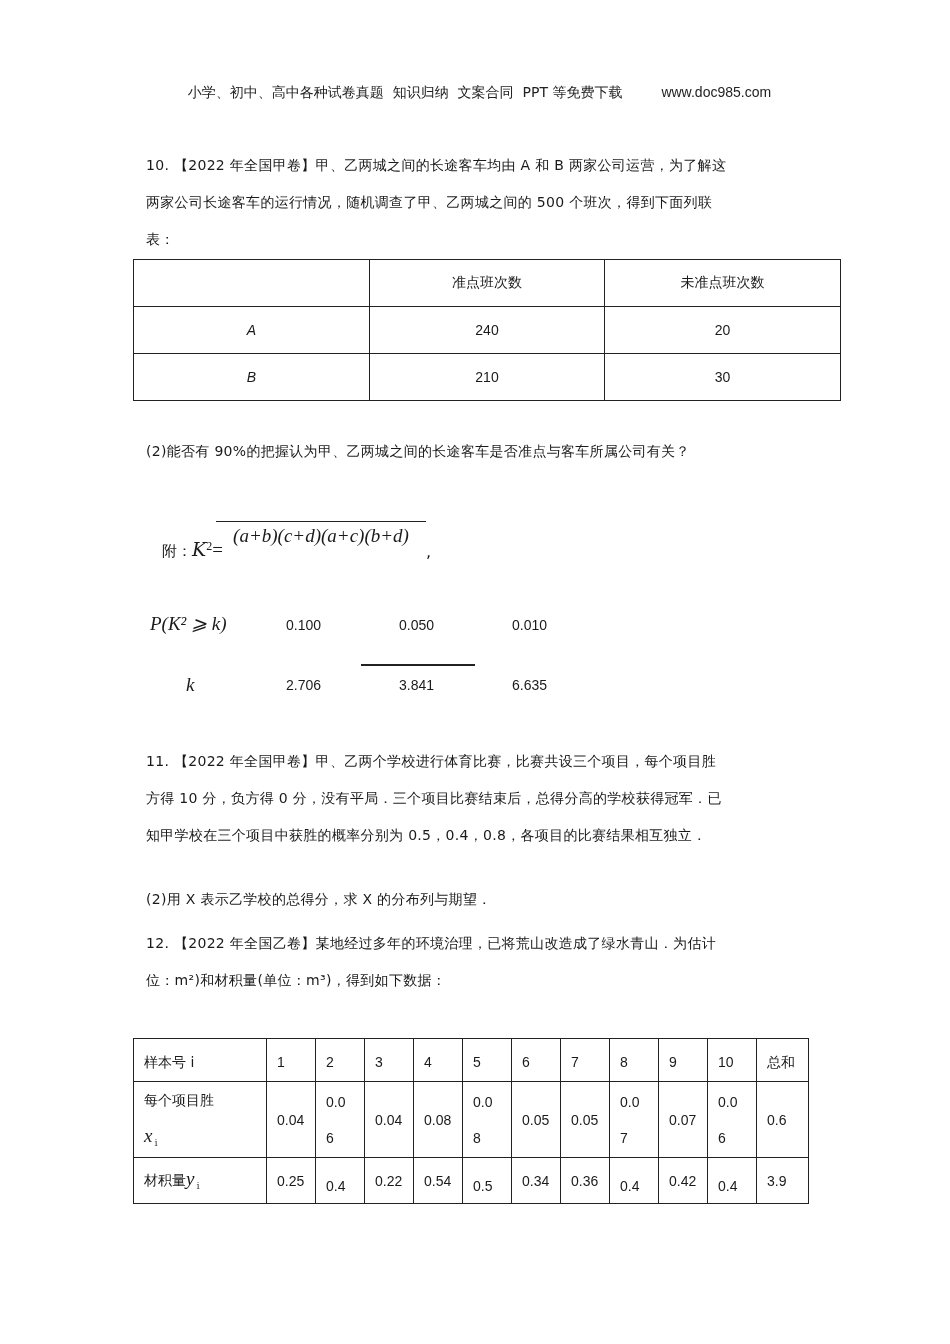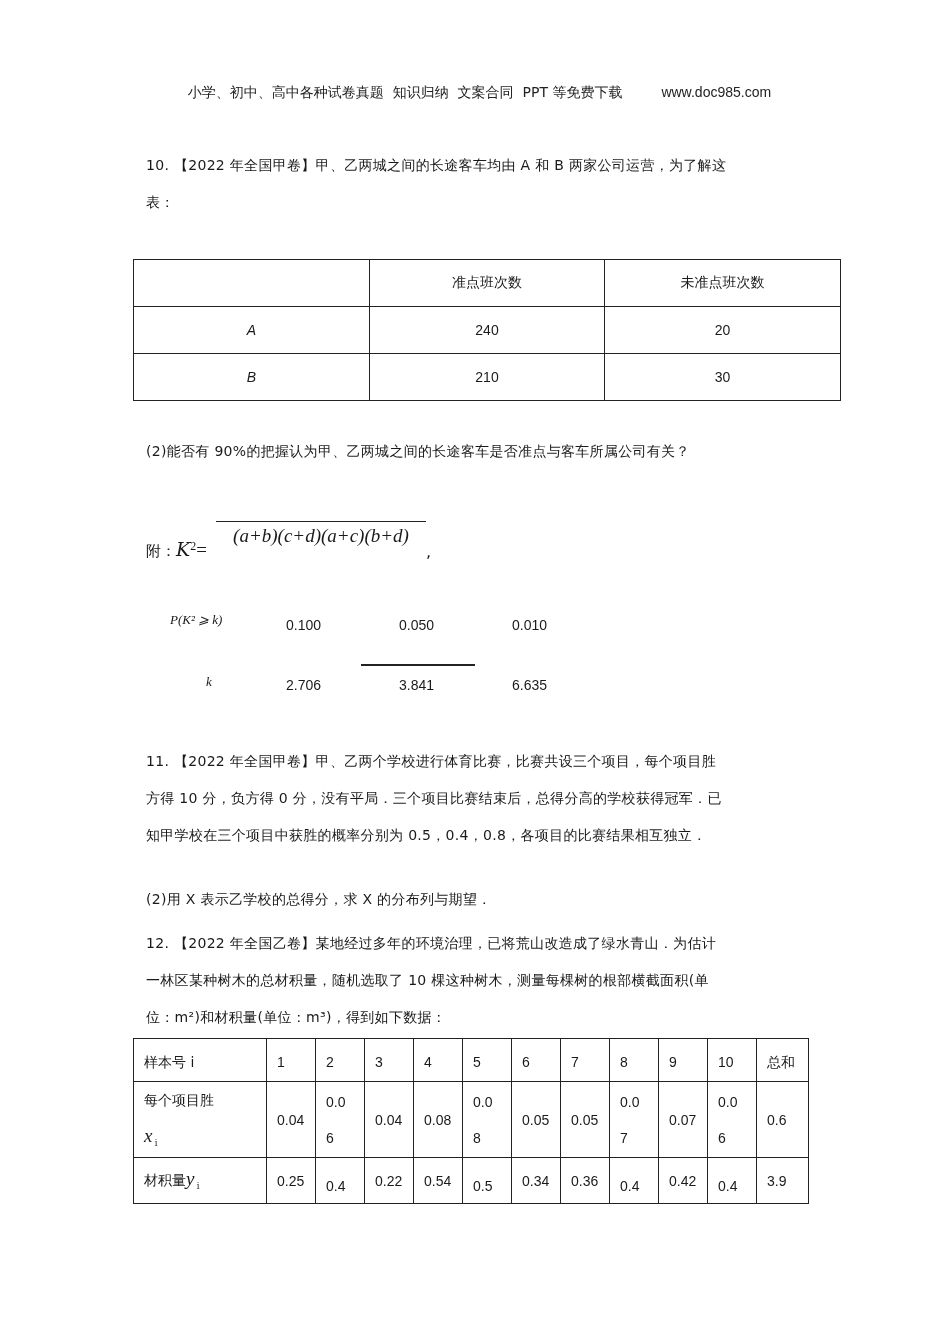--- a/index.html
+++ b/index.html
@@ -39,41 +39,42 @@
   .frac {
     position: absolute; left: 70px; top: 0px; width: 210px; text-align: center;
     font-family: "Liberation Serif", serif; font-style: italic; font-size: 19px;
   }
   .frac .numr { display: block; height: 26px; line-height: 26px; }
   .frac .bar { display: block; height: 1.3px; background: #222; margin: 1px 0 2px; }
   .frac .den { display: block; line-height: 24px; white-space: nowrap; }
 
   .ptable { font-family: "Liberation Sans", sans-serif; font-size: 14px; }
   .pcell { position: absolute; }
-  .serif-i { font-family: "Liberation Serif", serif; font-style: italic; font-size: 13px; margin-left: 20px; }
+  .serif-i { font-family: "Liberation Serif", serif; font-style: italic; font-size: 19px; }
 
   table.t2 { left: 133px; top: 1038px; width: 675px; }
   table.t2 td { vertical-align: top; padding: 10px 0 0 10px; font-family: "Liberation Sans", sans-serif; font-size: 14px; line-height: 36px; }
   table.t2 td.row1 { height: 37px; padding-top: 5px; }
   table.t2 td.row2 { height: 73px; vertical-align: middle; padding-top: 0; }
   table.t2 td.row3 { height: 45px; padding-top: 0; vertical-align: middle; }
   table.t2 td .low { position: relative; top: 5px; margin-top: 24px; }
   table.t2 td.cn { font-family: "DejaVu Sans", sans-serif; }
   .var { font-family: "Liberation Serif", serif; font-style: italic; font-size: 19px; }
   .sub { font-size: 10px; font-family: "DejaVu Serif", serif; position: relative; top: 4px; margin-left: 2px; color: #444; }
 </style>
 </head>
 <body>
 
 <div class="abs header">
   <span>小学、初中、高中各种试卷真题  知识归纳  文案合同  PPT 等免费下载</span><span class="url">www.doc985.com</span>
 </div>
 
 <div class="abs para" style="top:147px;">
   <span class="line">10. 【2022 年全国甲卷】甲、乙两城之间的长途客车均由 A 和 B 两家公司运营，为了解这</span>
+  <span class="line">两家公司长途客车的运行情况，随机调查了甲、乙两城之间的 500 个班次，得到下面列联</span>
   <span class="line">表：</span>
 </div>
 
 <table class="grid t1">
   <colgroup>
       <col style="width:236px">
       <col style="width:235px">
       <col style="width:236px">
     </colgroup>
   <tbody>
@@ -93,21 +94,21 @@
     <td>30</td>
   </tr>
 </tbody>
   </table>
 
 <div class="abs para" style="top:434px; line-height:35px;">
   <span class="line">(2)能否有 90%的把握认为甲、乙两城之间的长途客车是否准点与客车所属公司有关？</span>
 </div>
 
 <div class="abs formula">
-  <span style="position:absolute; left:0; top:18px; white-space:nowrap;">
+  <span style="position:absolute; left:16px; top:18px; white-space:nowrap;">
     <span>附：</span><span class="k">K</span><sup style="font-family:'Liberation Serif',serif;font-size:12px;">2</sup><span style="font-size:19px;font-family:'Liberation Serif',serif;">=</span>
   </span>
   <div class="frac">
     <span class="bar"></span>
     <span class="den">(a+b)(c+d)(a+c)(b+d)</span>
   </div>
   <span style="position:absolute; left:280px; top:22px; font-size:16px;">,</span>
 </div>
 
 <div class="abs ptable" style="left:0; top:0; width:950px; height:1344px; pointer-events:none;">
@@ -124,21 +125,20 @@
 
 <div class="abs para" style="top:743px; line-height:37px;">
   <span class="line">11. 【2022 年全国甲卷】甲、乙两个学校进行体育比赛，比赛共设三个项目，每个项目胜</span>
   <span class="line">方得 10 分，负方得 0 分，没有平局．三个项目比赛结束后，总得分高的学校获得冠军．已</span>
   <span class="line">知甲学校在三个项目中获胜的概率分别为 0.5，0.4，0.8，各项目的比赛结果相互独立．</span>
   <span class="line" style="line-height:35px;margin-top:28px;">(2)用 X 表示乙学校的总得分，求 X 的分布列与期望．</span>
 </div>
 
 <div class="abs para" style="top:925px; line-height:37px;">
   <span class="line">12. 【2022 年全国乙卷】某地经过多年的环境治理，已将荒山改造成了绿水青山．为估计</span>
-  <span class="line">一林区某种树木的总材积量，随机选取了 10 棵这种树木，测量每棵树的根部横截面积(单</span>
   <span class="line">位：m²)和材积量(单位：m³)，得到如下数据：</span>
 </div>
 
 <table class="grid t2">
   <colgroup>
     <col style="width:133px">
     <col style="width:49px">
       <col style="width:49px">
       <col style="width:49px">
       <col style="width:49px">

